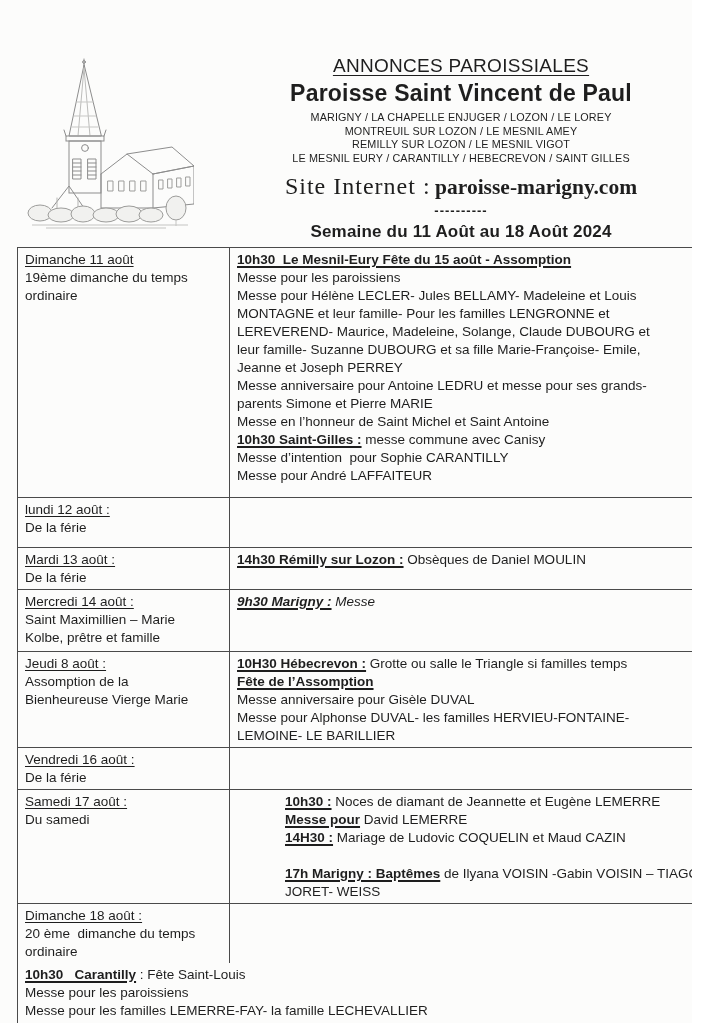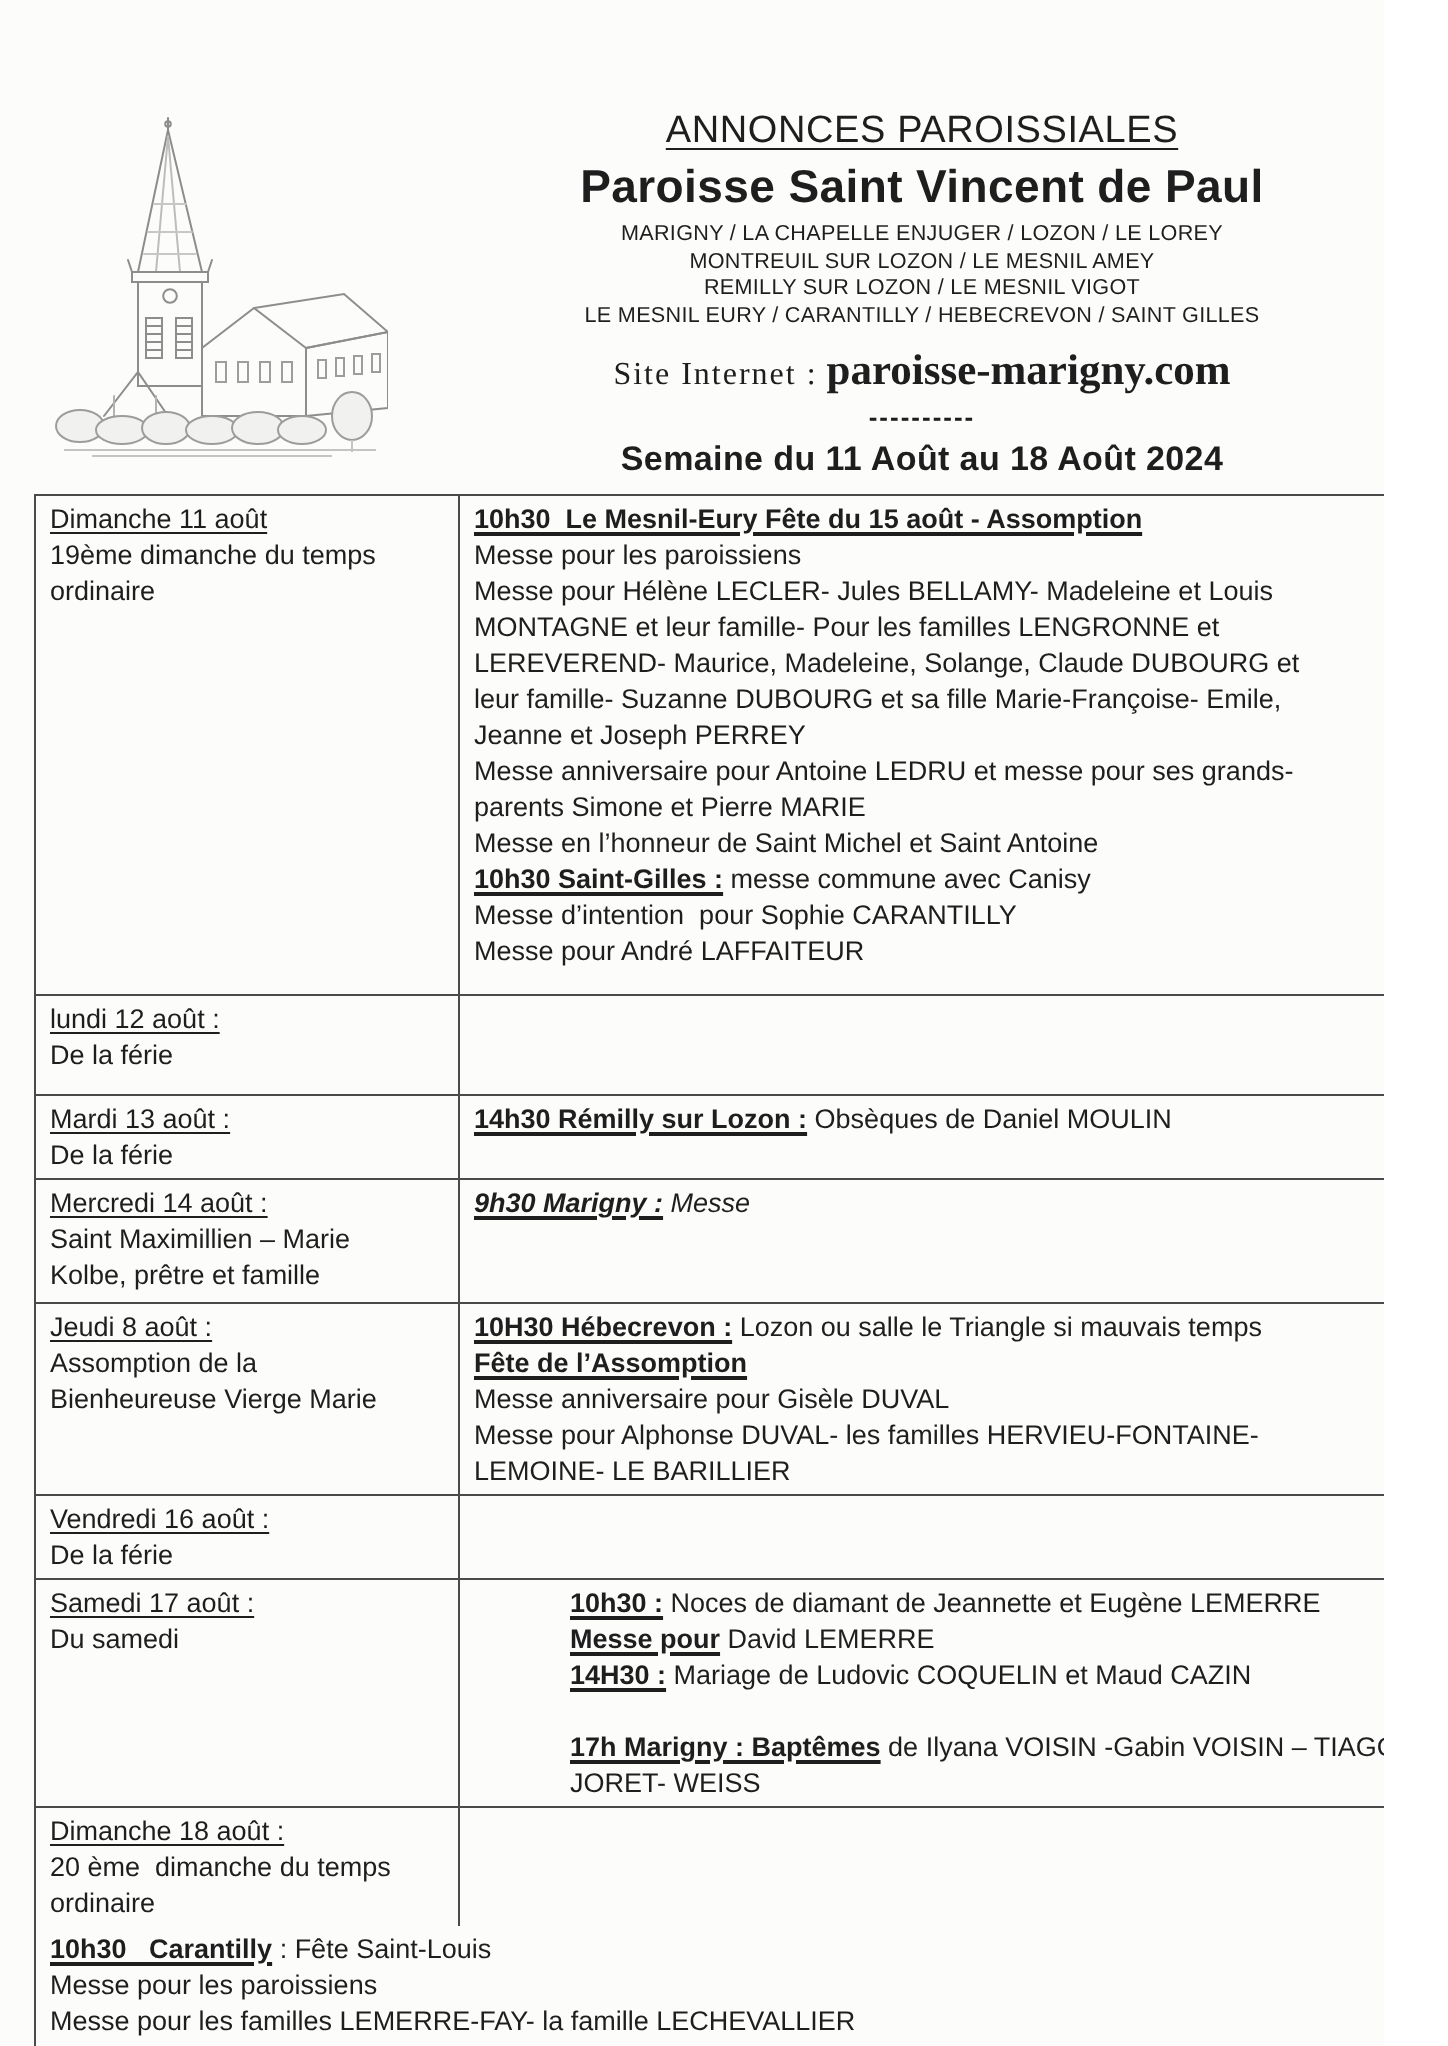--- a/index.html
+++ b/index.html
@@ -14,21 +14,21 @@
   
   .church { position:absolute; left:26px; top:56px; width:168px; height:176px; }
   .header-block { position:absolute; left:212px; top:55px; width:498px; text-align:center; }
   .doc-title {
     font-size:19px; letter-spacing:.3px; font-weight:400;
     text-decoration:underline; text-underline-offset:3px;
   }
   .parish { font-size:23px; font-weight:bold; margin-top:3px; letter-spacing:.2px; }
   .villages { margin-top:4px; font-size:10.8px; line-height:13.5px; letter-spacing:.15px; }
   .site-line { margin-top:8px; }
-  .site-label { font-family: cursive; font-size:16px; letter-spacing:1px;text-align:center; }
+  .site-label { font-family: cursive; font-size:24px; letter-spacing:1px;text-align:center; }
   .site-url { font-family:"Liberation Serif", serif; font-weight:bold; font-size:21.5px; }
   .dashes { font-weight:bold; font-size:13px; letter-spacing:1px; margin-top:3px; }
   .week { font-size:17px; font-weight:bold; margin-top:4px; letter-spacing:.2px; }
   
   .sched-table {
     position:absolute; left:17px; top:247px; width:688px;
     border:1px solid var(--line, #4a4a4a);
   }
   .t-row { display:flex; border-bottom:1px solid var(--line, #4a4a4a); }
   .t-row:last-child { border-bottom:none; }
@@ -160,21 +160,21 @@
           <div class="detail-line"><span class="seg b u i">9h30 Marigny :</span><span class="seg i"> Messe</span></div>
         </div>
       </div>
       <div class="t-row" style="min-height: 94px;">
         <div class="cell date">
           <div class="date-heading"><span class="u">Jeudi 8 août :</span></div>
           <div class="date-line">Assomption de la</div>
           <div class="date-line">Bienheureuse Vierge Marie</div>
         </div>
         <div class="cell details">
-          <div class="detail-line"><span class="seg b u">10H30 Hébecrevon :</span><span class="seg"> Lozon ou salle le Triangle si mauvais temps</span></div>
+          <div class="detail-line"><span class="seg b u">10H30 Hébecrevon :</span><span class="seg"> Grotte ou salle le Triangle si familles temps</span></div>
           <div class="detail-line"><span class="seg b u">Fête de l’Assomption</span></div>
           <div class="detail-line"><span class="seg">Messe anniversaire pour Gisèle DUVAL</span></div>
           <div class="detail-line"><span class="seg">Messe pour Alphonse DUVAL- les familles HERVIEU-FONTAINE-</span></div>
           <div class="detail-line"><span class="seg">LEMOINE- LE BARILLIER</span></div>
         </div>
       </div>
       <div class="t-row" style="min-height: 40px;">
         <div class="cell date">
           <div class="date-heading"><span class="u">Vendredi 16 août :</span></div>
           <div class="date-line">De la férie</div>

